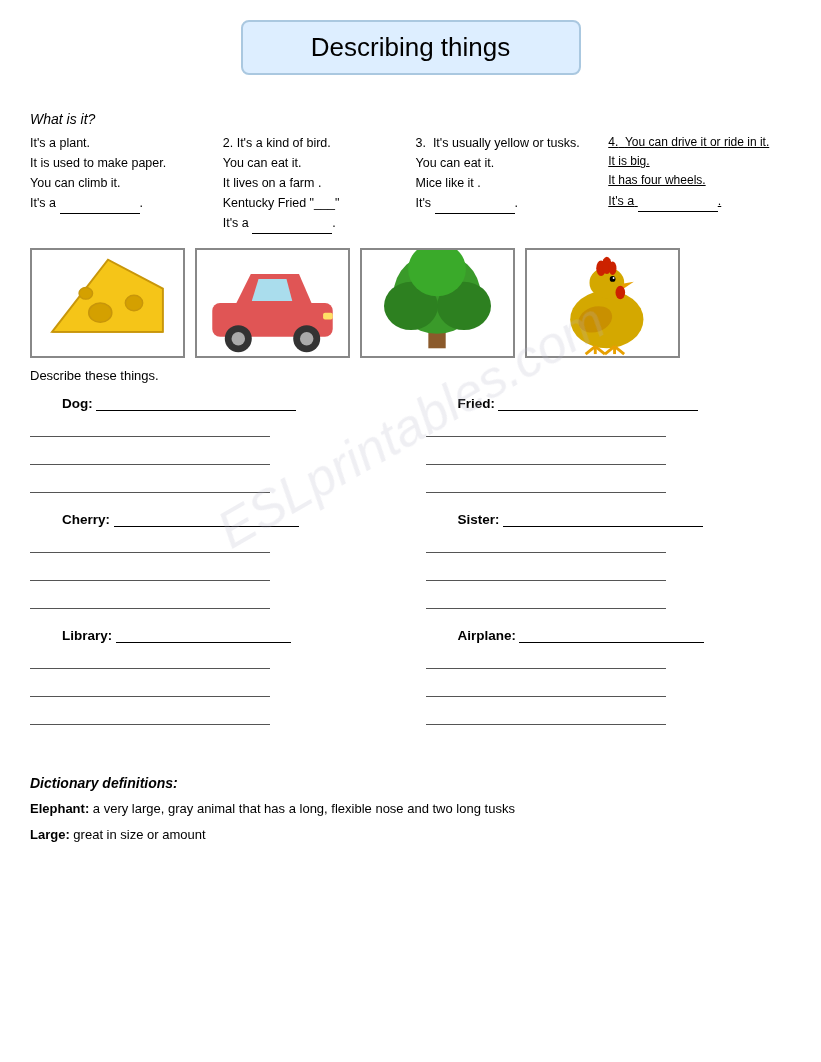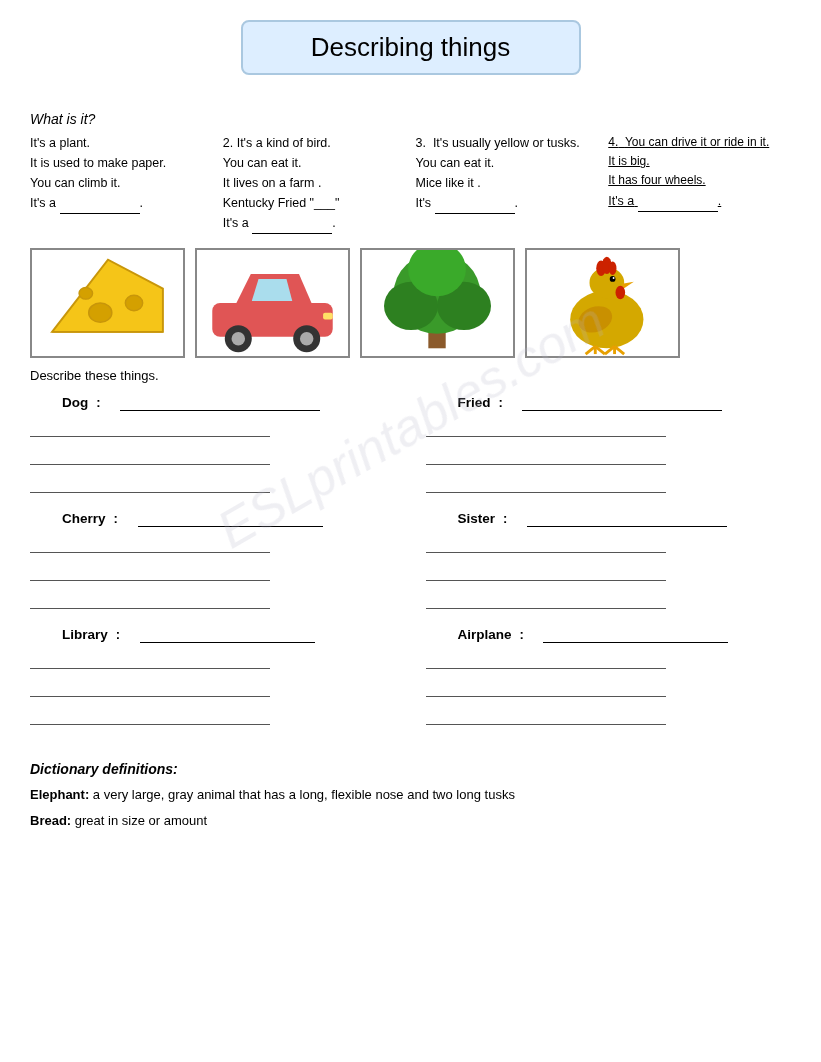--- a/index.html
+++ b/index.html
@@ -96,26 +96,26 @@
     }
     .write-line {
       display: block;
       border-bottom: 1px solid #555;
       height: 22px;
       margin-bottom: 6px;
       width: 240px;
     }
     .first-line-row {
       display: flex;
-      align-items: flex-start;
-      gap: 8px;
+      align-items: center;
+      gap: 0;
       padding-left: 32px;
     }
     .dict-section {
-      margin-top: 18px;
+      margin-top: 32px;
     }
     .dict-heading {
       font-style: italic;
       font-weight: bold;
       font-size: 14px;
       margin-bottom: 8px;
     }
     .dict-entry {
       margin-bottom: 6px;
       font-size: 13px;
@@ -360,16 +360,16 @@
   </div>
 </div>
 
 <div class="dict-section">
   <div class="dict-heading">Dictionary definitions:</div>
   <div class="dict-entry">
     <span class="word">Elephant:</span>
     <span class="def"> a very large, gray animal that has a long, flexible nose and two long tusks</span>
   </div>
   <div class="dict-entry">
-    <span class="word">Bread:</span>
+    <span class="word">Large:</span>
     <span class="def"> great in size or amount</span>
   </div>
 </div>
 
 </body></html>

